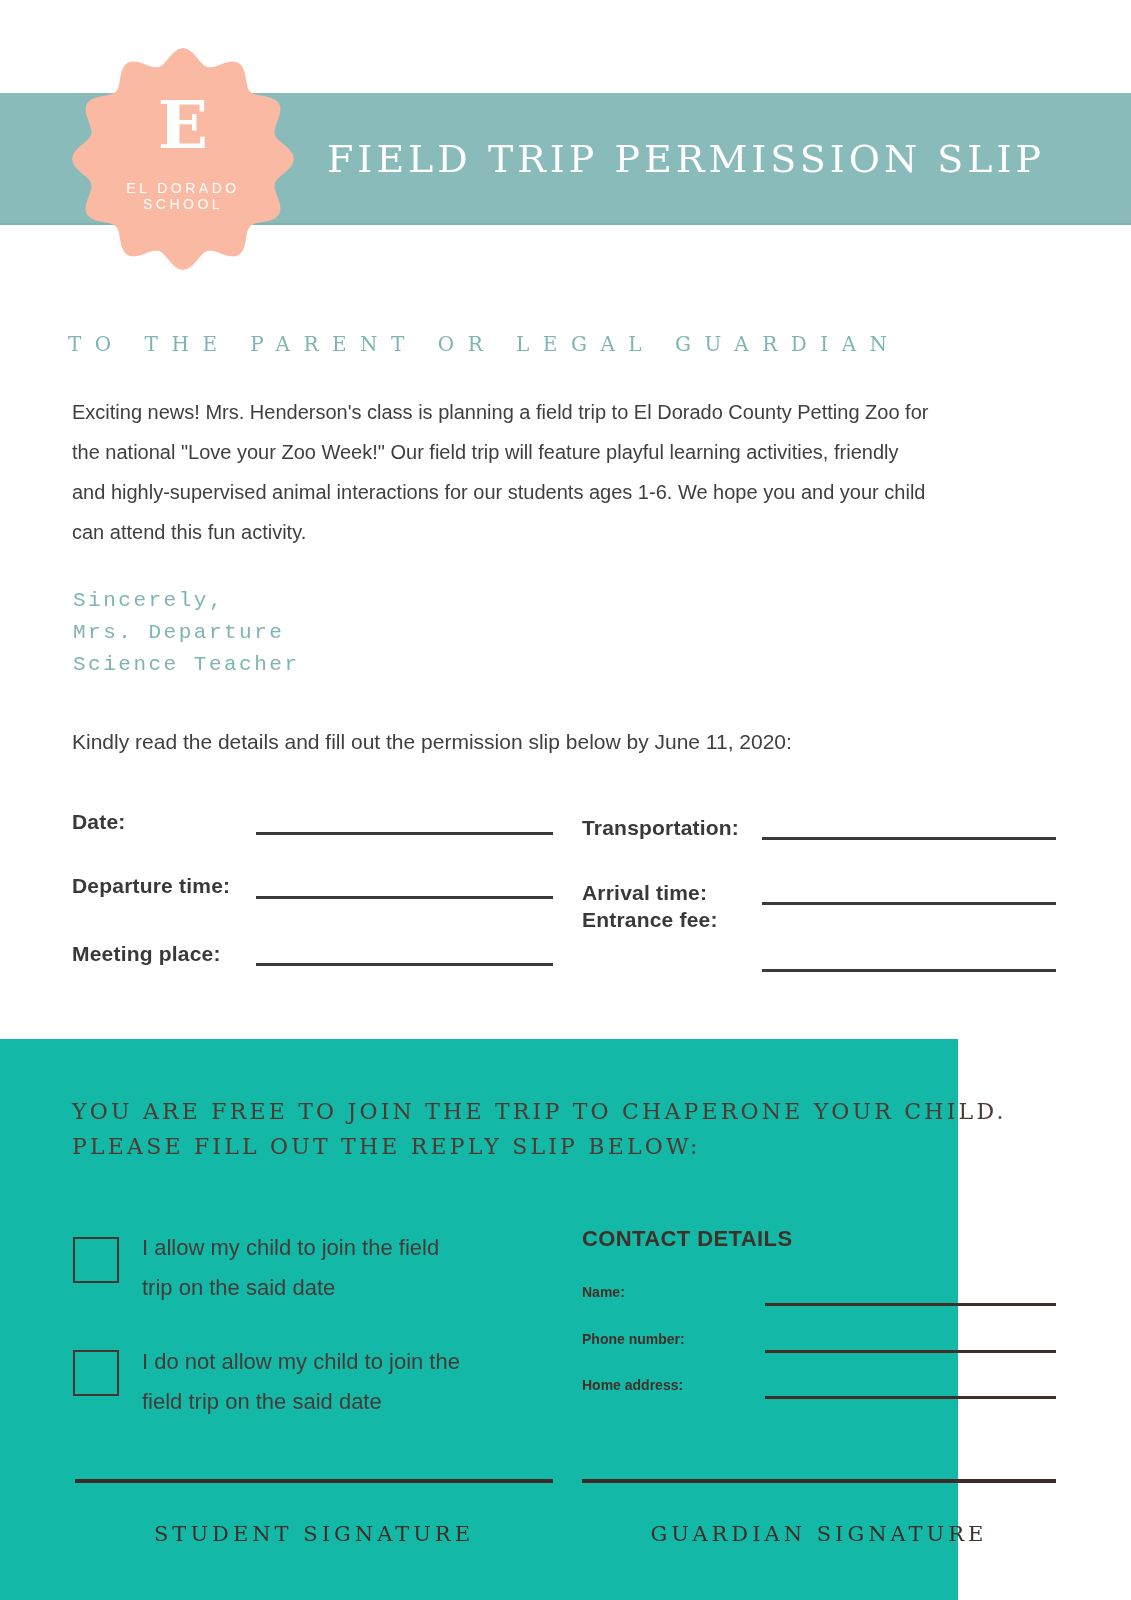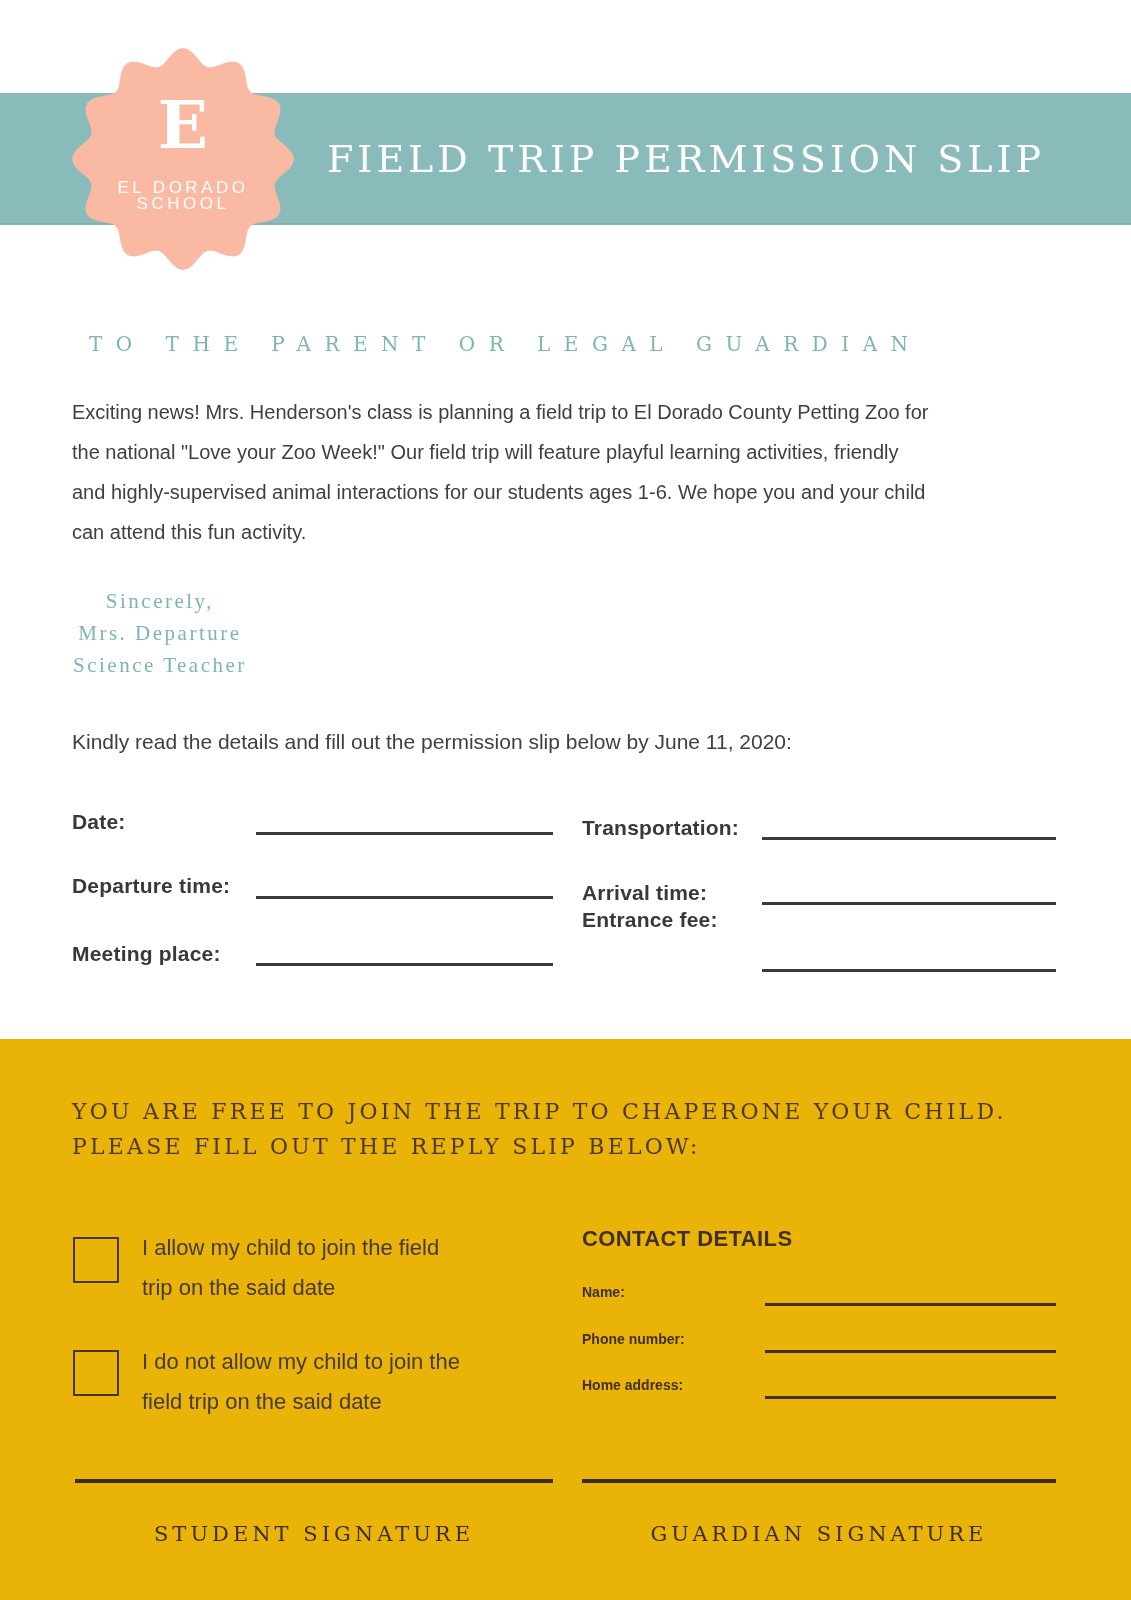--- a/index.html
+++ b/index.html
@@ -16,43 +16,43 @@
   .banner-title {
     position:absolute; left:327px; top:93px; height:132px; display:flex; align-items:center;
     color:#fdfefd; font-family:"DejaVu Serif", serif; font-size:38px; letter-spacing:4px;
     white-space:nowrap;
   }
   .badge { position:absolute; left:71px; top:47px; width:224px; height:224px; }
   .badge svg { position:absolute; left:0; top:0; }
   .badge-content { position:absolute; left:0; top:0; width:224px; text-align:center; color:#ffffff; }
   .badge-initial { margin-top:44px; font-family:"DejaVu Serif", serif; font-weight:bold;
                    font-size:66px; line-height:68px; }
-  .badge-school { margin-top:21px; font-size:17px; letter-spacing:3.5px; line-height:16px; }
+  .badge-school { margin-top:21px; font-size:14px; letter-spacing:3.5px; line-height:16px; }
 
   
-  .salutation { position:absolute; left:89px; top:332px; font-family:"DejaVu Serif", serif;
+  .salutation { position:absolute; left:68px; top:332px; font-family:"DejaVu Serif", serif;
                 font-size:20px; letter-spacing:13.5px; color:#7eb4b4; white-space:nowrap; }
   .body-par { position:absolute; left:72px; top:392px; color:#3f3f3f;
               font-size:20px; line-height:40px; }
   .body-par div { white-space:nowrap; }
-  .signoff { position:absolute; left:73px; top:585px; font-family:Liberation Serif, serif;
-             font-size:21px; line-height:32px; letter-spacing:2.5px; color:#7eb4b4;text-align:center; }
+  .signoff { position:absolute; left:73px; top:585px; font-family:Liberation Mono, monospace;
+             font-size:21px; line-height:32px; letter-spacing:2.5px; color:#7eb4b4; }
   .instruction { position:absolute; left:72px; top:730px; font-size:21px; color:#3f3f3f;
                  white-space:nowrap; }
 
   
   .field-label { position:absolute; font-weight:bold; font-size:21px; color:#393939;
                  letter-spacing:0.2px; white-space:nowrap; }
   .field-line  { position:absolute; height:3px; background:#3a3a3a; }
   .lineL { left:256px; width:297px; }
   .lineR { left:762px; width:294px; }
 
   
-  .reply-section { position:absolute; left:0; top:1039px; width:1131px; height:561px;
-                   background:#eab308;text-decoration:underline; }
+  .reply-section { position:absolute; left:0; top:1039px; width:958px; height:561px;
+                   background:#14b8a6;text-decoration:underline; }
   .reply-heading { position:absolute; left:72px; top:55px; font-family:"DejaVu Serif", serif;
                    font-size:22px; line-height:35px; letter-spacing:3.2px; color:#4e3a33; }
   .reply-heading div { white-space:nowrap; }
   .checkbox { position:absolute; left:73px; width:46px; height:46px;
               border:2px solid #46352f; background:transparent; box-sizing:border-box; cursor:pointer; }
   .option-label { position:absolute; left:142px; font-size:22px; line-height:40px; color:#453b38; }
   .option-label div { white-space:nowrap; }
   .contact-heading { position:absolute; left:582px; top:187px; font-weight:bold; font-size:22px;
                      letter-spacing:0.4px; color:#40302a; white-space:nowrap; }
   .contact-label { position:absolute; left:582px; font-weight:bold; font-size:14px; color:#40302a;

